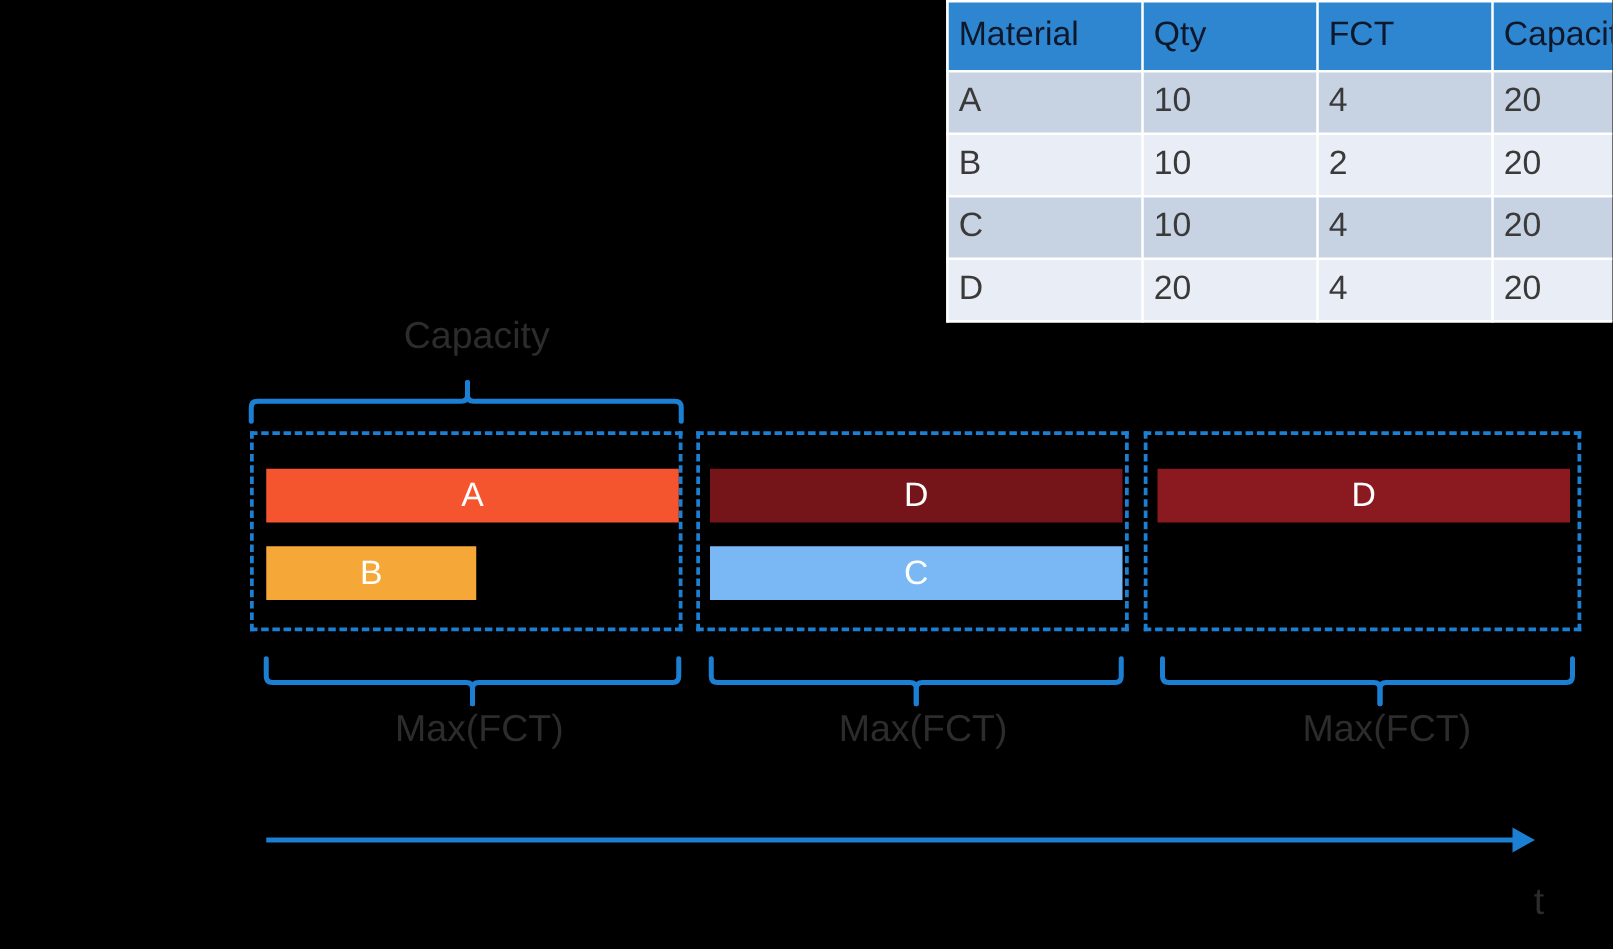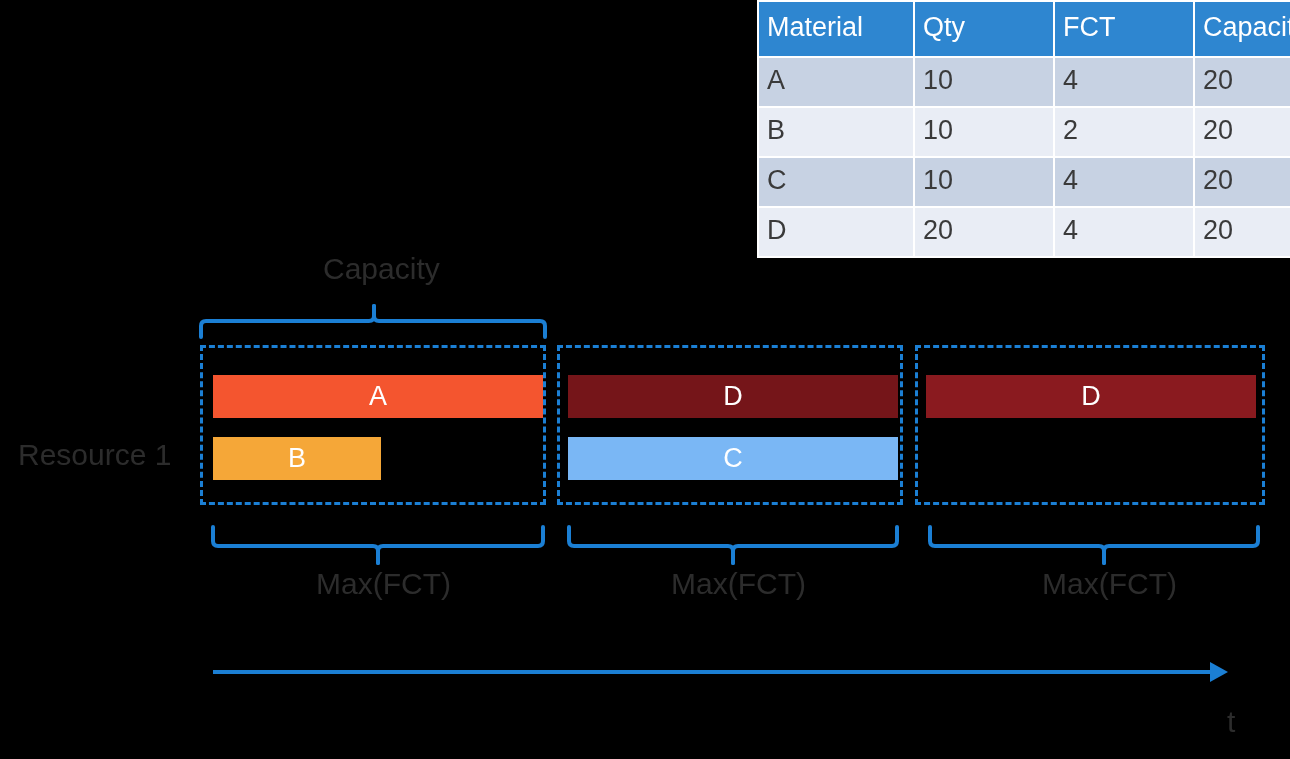--- a/index.html
+++ b/index.html
@@ -32,21 +32,21 @@
   .data-table th, .data-table td {
     text-align: left;
     padding: 4px 0 6px 8px;
     font-size: 27px;
     font-weight: normal;
     line-height: 1.1;
     border: 2px solid #ffffff;
   }
   .data-table thead th {
     background: #2e86d0;
-    color: #ffffff;
+    color: #0f172a;
     height: 44px;
     vertical-align: middle;
   }
   .data-table tbody td {
     color: #3a3a3a;
     height: 38px;
     vertical-align: middle;
   }
   .data-table tbody tr.odd td  { background: #c7d2e3; }
   .data-table tbody tr.even td { background: #e9edf5; }
@@ -131,21 +131,20 @@
         <td>D</td>
         <td>20</td>
         <td>4</td>
         <td>20</td>
       </tr>
     </tbody>
   </table>
 
   <div class="diagram-label" style="left:323px; top:254px;">Capacity</div>
 
-  <div class="diagram-label" style="left:18px; top:440px;">Resource 1</div>
 
   <div class="diagram-label" style="left:316px; top:569px;">Max(FCT)</div>
   <div class="diagram-label" style="left:671px; top:569px;">Max(FCT)</div>
   <div class="diagram-label" style="left:1042px; top:569px;">Max(FCT)</div>
 
   <div class="diagram-label" style="left:1227px; top:707px;">t</div>
 
   <div class="slot" style="left:200px; top:345px; width:346px; height:160px;"></div>
   <div class="bar" style="left:213px; top:375px; width:330px; height:43px; background:#f4552f;">
     <span>A</span>

